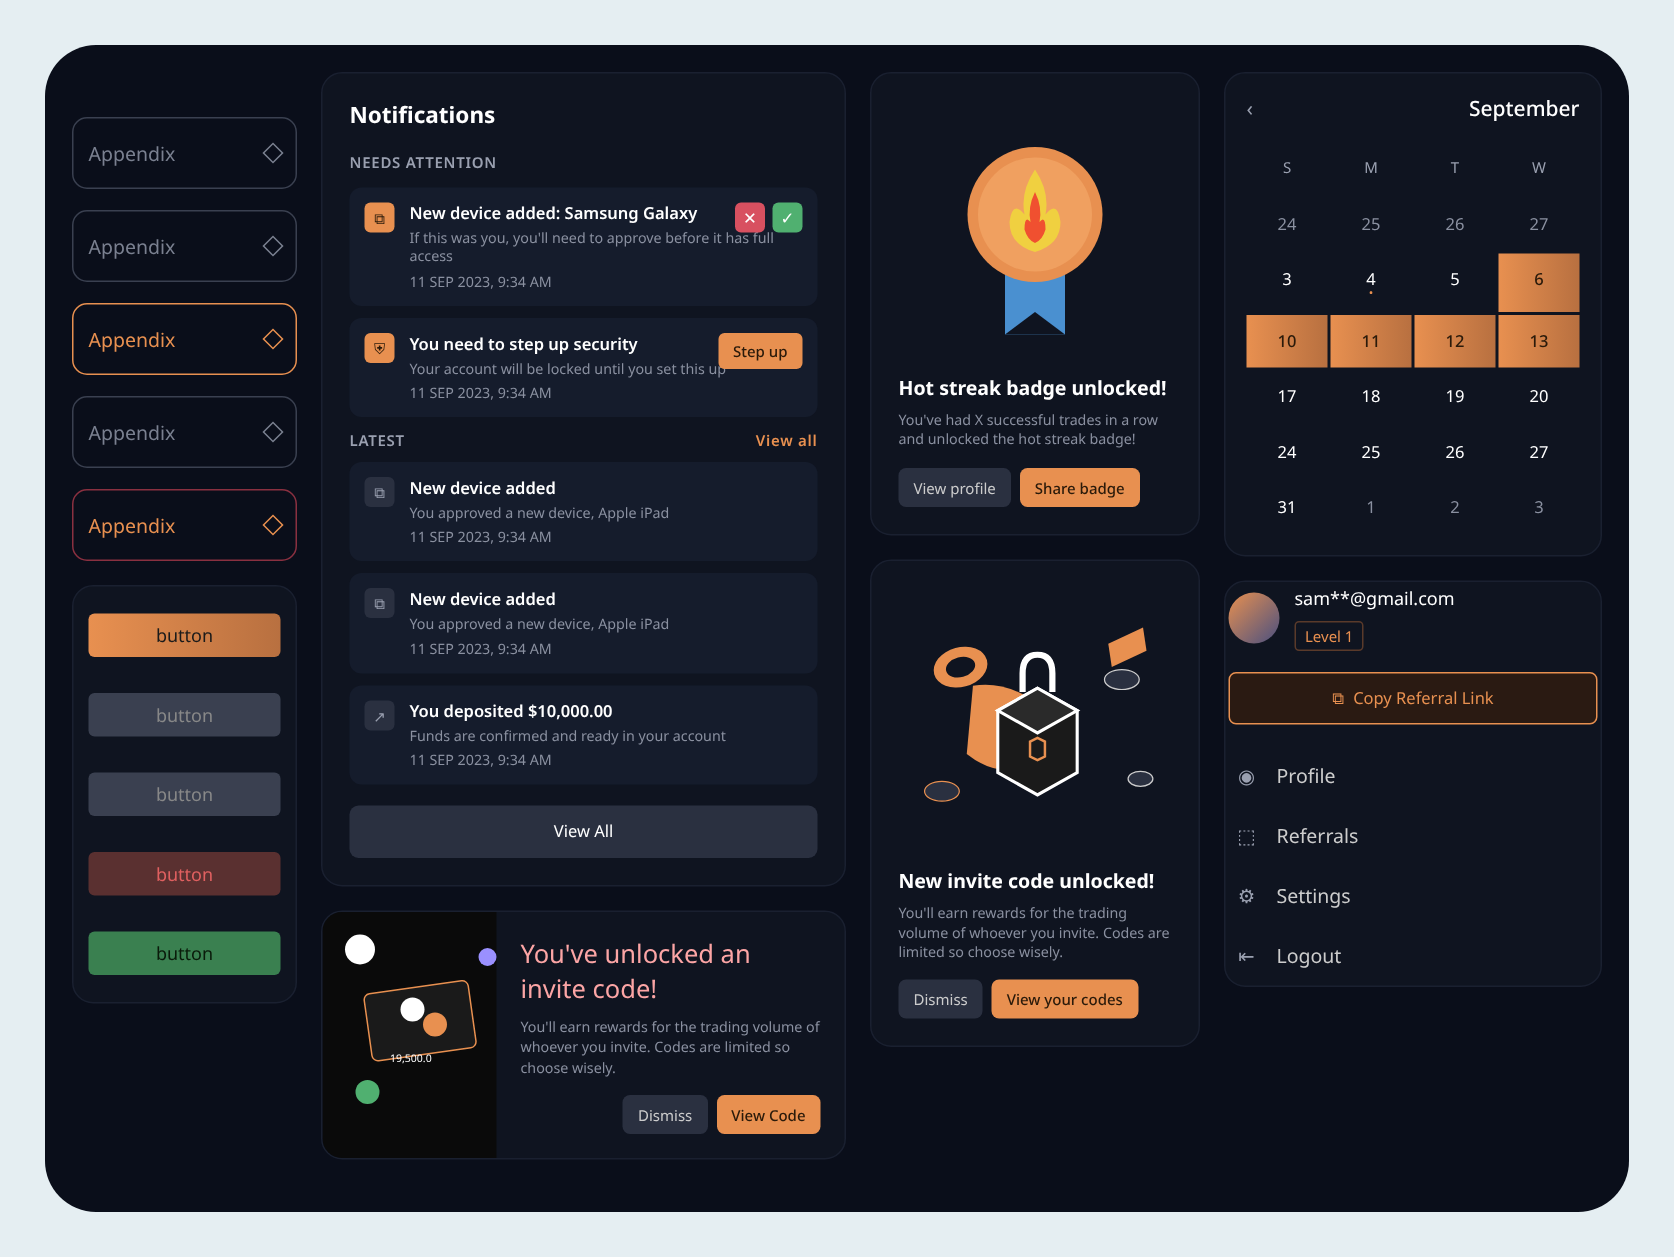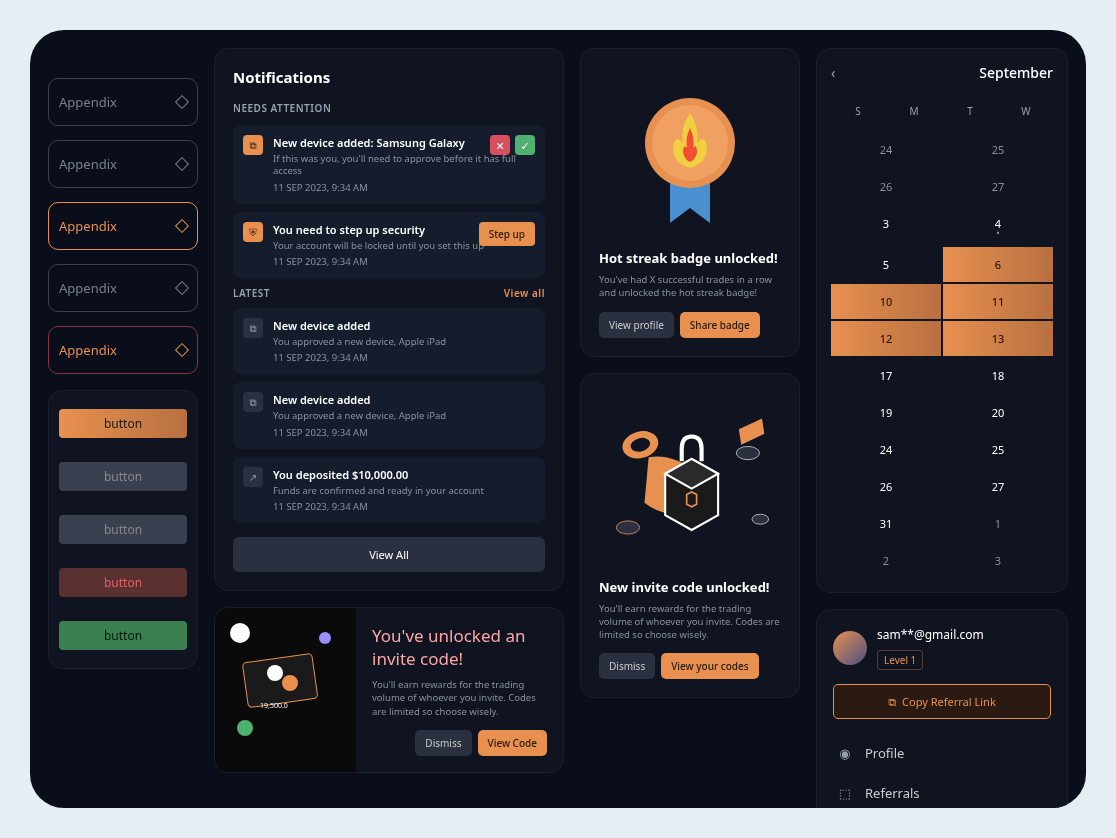--- a/index.html
+++ b/index.html
@@ -35,46 +35,46 @@
 .nt{color:#fff;font-size:11px;font-weight:600;margin-bottom:3px}
 .nd{color:#8a90a0;font-size:9.5px;margin-bottom:3px;line-height:1.3}
 .ndt{color:#8a90a0;font-size:9.5px;margin-top:3px}
 .nact{display:flex;gap:5px;position:absolute;right:10px;top:10px}
 .xbtn{width:20px;height:20px;border-radius:4px;border:none;color:#fff;font-size:11px;display:flex;align-items:center;justify-content:center}
 .xr{background:#d85060}
 .xg{background:#50b070}
 .stepbtn{background:#e89050;padding:5px 10px;border-radius:4px;font-size:10px;color:#2a1a0a;border:none;font-weight:500}
 .viewall{background:#2a3040;color:#fff;padding:10px;border-radius:6px;text-align:center;font-size:11px;margin-top:6px;border:none;width:100%}
 .invite{display:flex;background:#0f1420;border:1px solid #1a2030;border-radius:14px;overflow:hidden}
-.inv-img{width:141px;background:#0a0a0a;position:relative;flex-shrink:0}
+.inv-img{width:116px;background:#0a0a0a;position:relative;flex-shrink:0}
 .inv-body{padding:16px;flex:1}
 .inv-t{color:#fca5a5;font-size:17px;font-weight:400;margin-bottom:8px}
 .inv-d{color:#8a90a0;font-size:9.5px;line-height:1.4;margin-bottom:12px}
 .inv-acts{display:flex;gap:6px;justify-content:flex-end}
 .btn-dark{background:#2a3040;color:#ccc;padding:6px 10px;border-radius:5px;font-size:10px;border:none}
 .btn-or{background:#e89050;color:#2a1a0a;padding:6px 10px;border-radius:5px;font-size:10px;border:none;font-weight:500}
 .badge-card{padding:18px 18px}
 .badge-img{height:172px;display:flex;align-items:center;justify-content:center;margin-bottom:10px}
 .bt{color:#fff;font-size:13px;font-weight:700;margin-bottom:6px}
 .bd{color:#8a90a0;font-size:9.5px;line-height:1.4;margin-bottom:12px}
 .bacts{display:flex;gap:6px}
 .lock-img{height:180px;display:flex;align-items:center;justify-content:center;margin-bottom:6px}
 .cal{padding:14px}
 .cal-h{display:flex;align-items:center;justify-content:space-between;margin-bottom:16px}
 .chev{color:#9aa0b0;font-size:14px}
 .mon{color:#fff;font-size:14px;font-weight:500}
 .cal-days{display:grid;grid-template-columns:repeat(4,1fr);gap:2px;margin-bottom:8px}
 .cal-day{color:#9aa0b0;font-size:10px;text-align:center;padding:6px 0}
-.cal-grid{display:grid;grid-template-columns:repeat(2,1fr);gap:2px}
+.cal-grid{display:grid;grid-template-columns:repeat(4,1fr);gap:2px}
 .cell{color:#8a90a0;font-size:11px;text-align:center;padding:10px 0;border-radius:4px}
 .cell.cur{color:#fff}
 .cell.hl{background:linear-gradient(90deg,#e89050,#b87040);color:#2a1a0a;font-weight:500;border-radius:0}
 .cell.hl:first-of-type{border-radius:4px 0 0 4px}
 .cell.dot:after{content:'•';color:#e89050;display:block;font-size:8px;line-height:4px}
-.profile{padding:16px}
+.profile{padding:2px}
 .prof-h{display:flex;gap:10px;align-items:center;margin-bottom:14px}
 .avatar{width:34px;height:34px;border-radius:50%;background:linear-gradient(135deg,#e89050,#4a5080);flex-shrink:0}
 .prof-info{flex:1}
 .email{color:#fff;font-size:12px;margin-bottom:4px}
 .level{color:#e89050;font-size:10px;border:1px solid #5a3a2a;padding:2px 6px;border-radius:3px;display:inline-block}
 .copy-ref{background:#2a1a12;border:1px solid #e89050;color:#e89050;padding:9px;border-radius:5px;width:100%;font-size:11px;display:flex;align-items:center;justify-content:center;gap:6px;margin-bottom:16px}
 .menu{display:flex;flex-direction:column;gap:4px}
 .mitem{display:flex;align-items:center;gap:12px;padding:9px 4px;color:#ccc;font-size:13px}
 .micon{width:16px;height:16px;display:flex;align-items:center;justify-content:center;color:#9aa0b0}
 svg{display:block}

